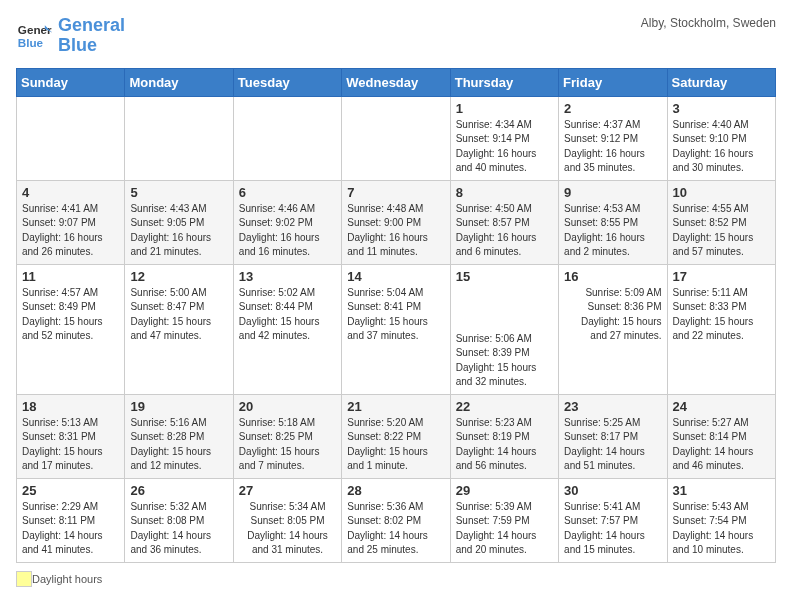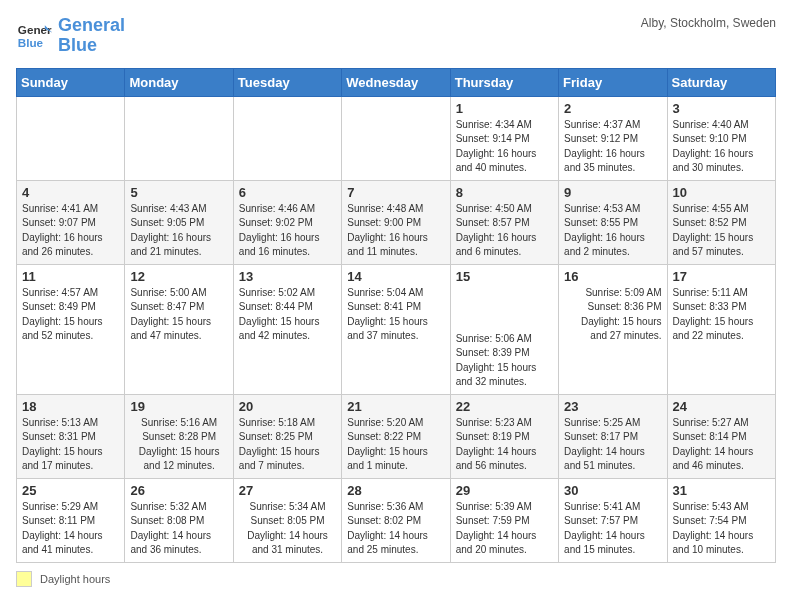--- a/index.html
+++ b/index.html
@@ -75,21 +75,21 @@
     }
     .cell-info {
       font-size: 10px;
       line-height: 1.45;
       color: #333;
     }
     .empty-cell { background: #fff !important; }
     .legend {
       display: flex;
       align-items: center;
-      gap: 8px;
+      gap: 0;
       margin-top: 8px;
       font-size: 11px;
       color: #555;
     }
     .legend-box {
       width: 16px;
       height: 16px;
       background: #ffff99;
       border: 1px solid #ccc;
     }
@@ -260,21 +260,21 @@
       <tr>
         <td>
           <span class="day-num">18</span>
           <div class="cell-info" style="white-space: pre-line;">Sunrise: 5:13 AM
 Sunset: 8:31 PM
 Daylight: 15 hours
 and 17 minutes.</div>
         </td>
         <td>
           <span class="day-num">19</span>
-          <div class="cell-info" style="white-space: pre-line; text-align: center;">Sunrise: 5:16 AM
+          <div class="cell-info" style="white-space: pre-line;">Sunrise: 5:16 AM
 Sunset: 8:28 PM
 Daylight: 15 hours
 and 12 minutes.</div>
         </td>
         <td>
           <span class="day-num">20</span>
           <div class="cell-info" style="white-space: pre-line;">Sunrise: 5:18 AM
 Sunset: 8:25 PM
 Daylight: 15 hours
 and 7 minutes.</div>
@@ -304,21 +304,21 @@
           <span class="day-num">24</span>
           <div class="cell-info" style="white-space: pre-line;">Sunrise: 5:27 AM
 Sunset: 8:14 PM
 Daylight: 14 hours
 and 46 minutes.</div>
         </td>
       </tr>
       <tr>
         <td>
           <span class="day-num">25</span>
-          <div class="cell-info" style="white-space: pre-line;">Sunrise: 5:29 AM
+          <div class="cell-info" style="white-space: pre-line;">Sunrise: 2:29 AM
 Sunset: 8:11 PM
 Daylight: 14 hours
 and 41 minutes.</div>
         </td>
         <td>
           <span class="day-num">26</span>
           <div class="cell-info" style="white-space: pre-line;">Sunrise: 5:32 AM
 Sunset: 8:08 PM
 Daylight: 14 hours
 and 36 minutes.</div>

